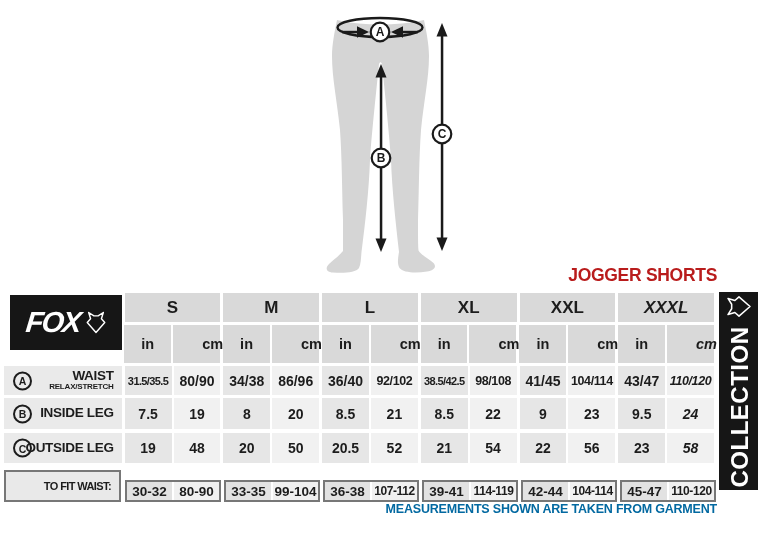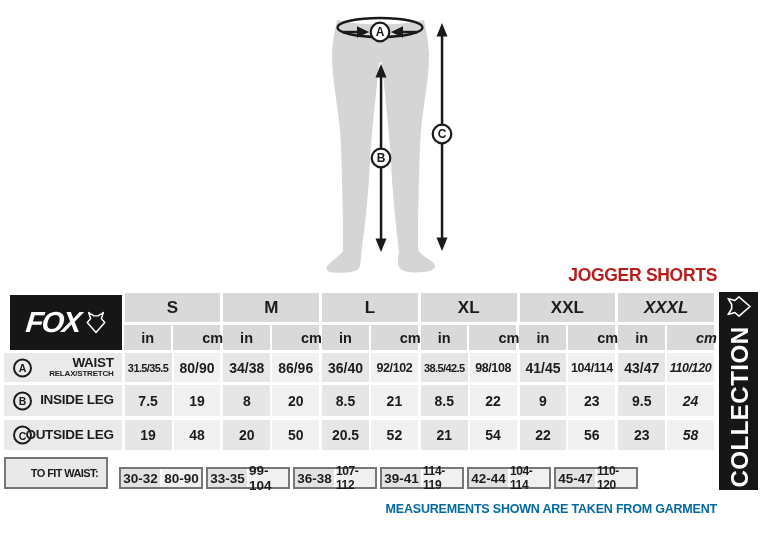--- a/index.html
+++ b/index.html
@@ -19,44 +19,44 @@
   .table-wrap{position:absolute;left:4px;top:293px;width:712px;}
   .trow{display:flex;}
   .cell{box-sizing:border-box;display:flex;align-items:center;justify-content:center;
         font-weight:bold;color:#1c1c1c;white-space:nowrap;}
   .trow > .cell:last-child{margin-right:2px;font-style:italic;}
   .spacer{width:118px;margin-right:3px;background:transparent;}
 
   .size-row{height:29px;margin-bottom:3px;}
   .size-h{width:96px;margin-right:3px;background:#d9d9d9;font-size:17px;}
 
-  .unit-row{height:25px;margin-bottom:3px;}
+  .unit-row{height:38px;margin-bottom:3px;}
   .unit{width:47px;background:#d9d9d9;font-size:14.5px;}
   .in-h{margin-right:2px;} .cm-h{margin-right:3px;padding-left:32px;}
 
   .data-row{margin-bottom:3px;}
   .row-waist{height:29px;} .row-inside{height:31px;margin-bottom:4px;} .row-outside{height:30px;margin-bottom:0;}
   .label-cell{width:118px;margin-right:3px;background:#eaeaea;position:relative;
               justify-content:flex-end;padding-right:8px;}
   .marker-circle{position:absolute;left:9px;top:50%;transform:translateY(-50%);
                  width:15px;height:15px;border:2px solid #1c1c1c;border-radius:50%;
                  display:flex;align-items:center;justify-content:center;font-size:10.5px;background:transparent;}
   .label-text{display:flex;flex-direction:column;align-items:flex-end;line-height:1.05;}
   .label-main{font-size:13.5px;letter-spacing:-0.3px;}
   .label-sub{font-size:8px;letter-spacing:-0.2px;}
   .val{width:47px;font-size:14px;}
   .in-col{margin-right:2px;background:#e6e6e6;}
   .cm-col{margin-right:3px;background:#f1f1f1;}
   .t6{font-size:12.5px;letter-spacing:-0.4px;}
   .t8{font-size:11px;letter-spacing:-0.6px;}
 
   .fit-row{height:32px;margin-top:7px;}
-  .fit-label{width:104px;margin-right:11px;border:2px solid #777777;background:#e9e9e9;
+  .fit-label{width:121px;margin-right:4px;border:2px solid #777777;background:#e9e9e9;
              justify-content:flex-end;padding-right:8px;font-size:13.5px;letter-spacing:-0.3px;}
-  .fit-group{box-sizing:border-box;width:84px;margin-right:3px;border:2px solid #777777;
+  .fit-group{box-sizing:border-box;width:96px;margin-right:3px;border:2px solid #777777;
              display:flex;background:#ffffff;margin-top:10px;}
   .trow > .fit-group:last-child{margin-right:0;}
   .fit-cell{width:45px;display:flex;align-items:center;justify-content:center;font-weight:bold;}
   .fit-in{background:#e2e2e2;margin-right:2px;} .fit-cm{background:#f0f0f0;}
 
   
   .fox-box{position:absolute;left:6px;top:2px;width:112px;height:55px;background:#161616;
            display:flex;align-items:center;justify-content:center;gap:7px;}
   .fox-text{color:#ffffff;font-style:italic;font-weight:bold;font-size:29px;
             letter-spacing:-2px;transform:skewX(-6deg);line-height:1;}

